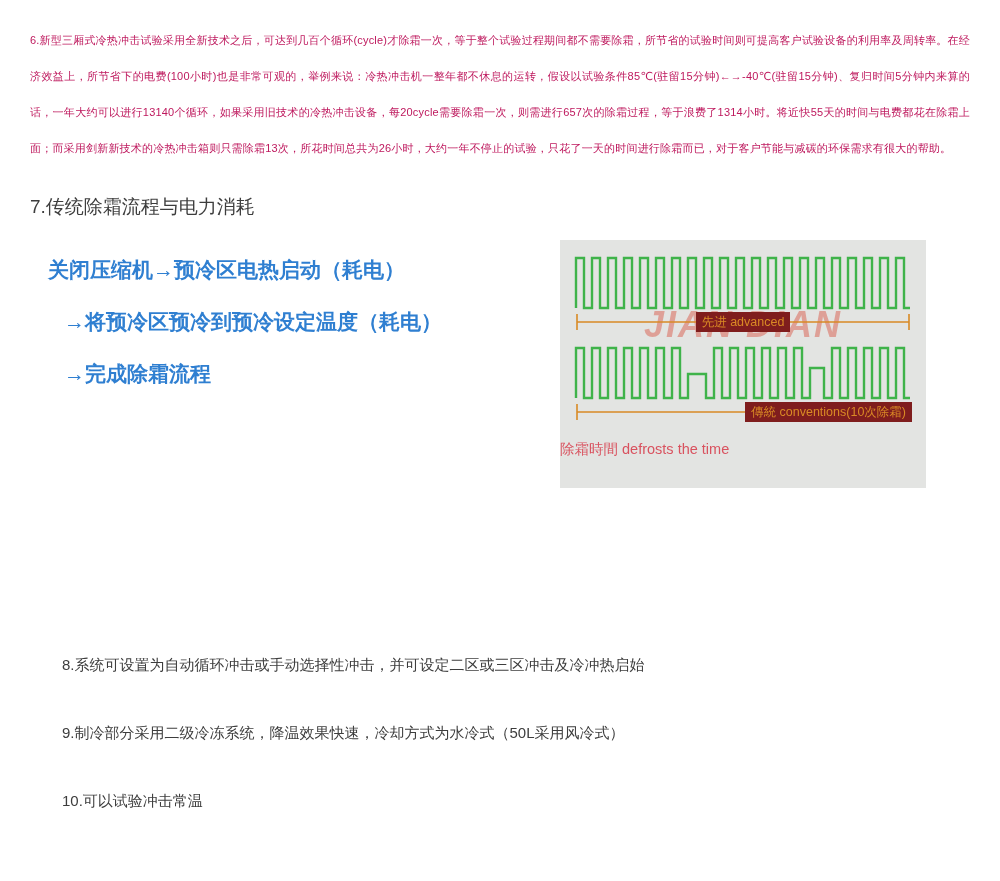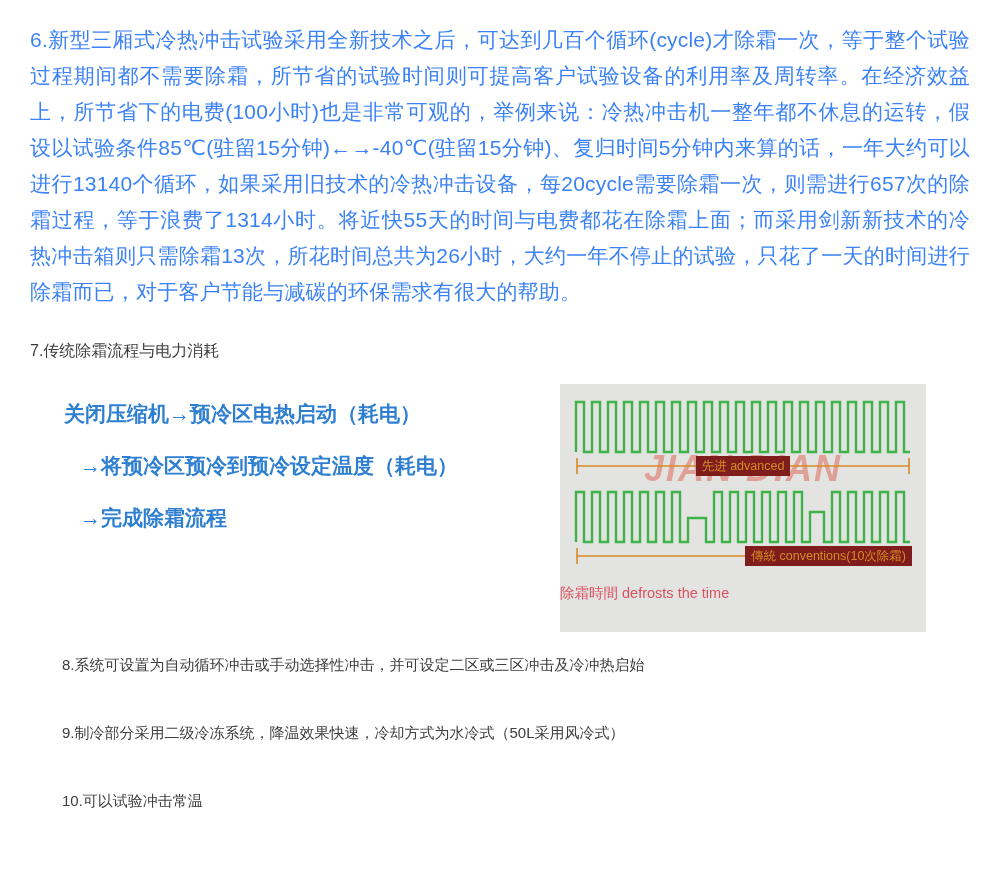--- a/index.html
+++ b/index.html
@@ -16,44 +16,43 @@
     overflow: hidden;
   }
   .page {
     position: relative;
     width: 1000px;
     height: 881px;
     box-sizing: border-box;
     padding: 22px 30px 0 30px;
   }
   .para {
-    font-size: 21px;
+    font-size: 11px;
     line-height: 36px;
-    color: #3b82f6;
+    color: #be185d;
     text-align: justify;
     letter-spacing: 0.2px;
     margin: 0 0 10px 0;
   }
   .section-title {
-    font-size: 16px;
+    font-size: 19px;
     line-height: 30px;
     color: #3d3d3d;
     margin: 26px 0 0 0;
   }
   .flow-figure-row {
     position: relative;
     margin-top: 18px;
     height: 260px;
   }
   .flow-text {
     position: absolute;
     left: 18px;
     top: 4px;
     width: 500px;
-    margin-left: 16px;
   }
   .flow-line {
     color: #2f7fd1;
     font-size: 21px;
     font-weight: bold;
     line-height: 52px;
     white-space: nowrap;
   }
   .flow-line.indent1 { padding-left: 8px; }
   .flow-line.indent2 { padding-left: 16px; }

